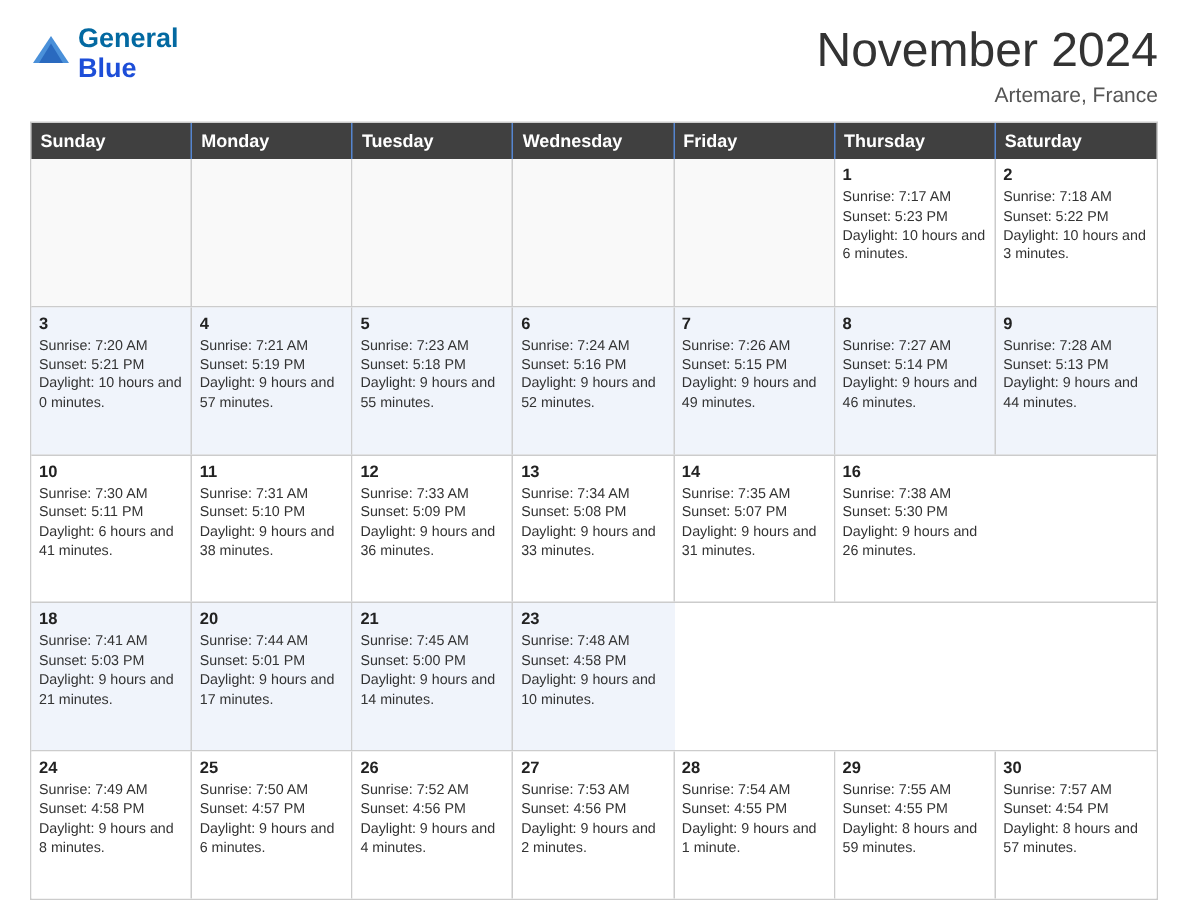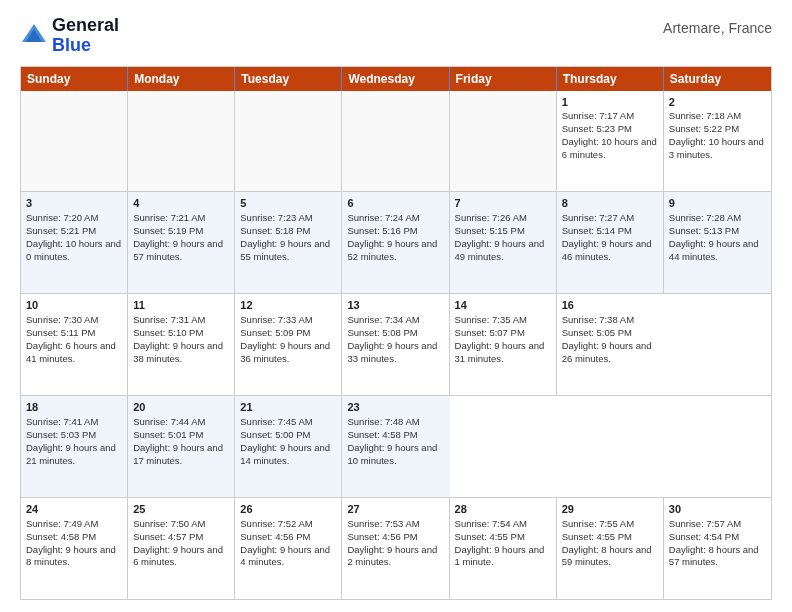--- a/index.html
+++ b/index.html
@@ -28,21 +28,21 @@
       align-items: center;
       gap: 4px;
     }
     .logo-text {
       font-size: 18px;
       font-weight: bold;
       color: #333;
       line-height: 1.1;
     }
     .logo-text span {
-      color: #0f172a;
+      color: #0369a1;
     }
     .logo-icon {
       width: 28px;
       height: 28px;
     }
     .title-area {
       text-align: right;
     }
     .month-title {
       font-size: 32px;
@@ -57,21 +57,21 @@
     }
     .calendar {
       flex: 1;
       display: flex;
       flex-direction: column;
       border: 1px solid #ccc;
     }
     .cal-header {
       display: grid;
       grid-template-columns: repeat(7, 1fr);
-      background: #c2410c;
+      background: #404040;
     }
     .cal-header-cell {
       color: white;
       font-size: 12px;
       font-weight: bold;
       padding: 5px 6px;
       text-align: left;
       border-right: 1px solid #5585d0;
     }
     .cal-header-cell:last-child { border-right: none; }
@@ -116,20 +116,21 @@
       <svg class="logo-icon" viewBox="0 0 28 28">
         <polygon points="14,2 26,20 2,20" fill="#4a90d9"></polygon>
         <polygon points="14,7 22,20 6,20" fill="#2a6abf"></polygon>
       </svg>
       <div class="logo-text">
         <div><span>General</span></div>
         <div><span style="color:#1d4ed8">Blue</span></div>
       </div>
     </div>
     <div class="title-area">
+      <div class="month-title">November 2024</div>
       <div class="location">Artemare, France</div>
     </div>
   </div>
 
   <div class="calendar">
     <div class="cal-header">
       <div class="cal-header-cell">Sunday</div>
       <div class="cal-header-cell">Monday</div>
       <div class="cal-header-cell">Tuesday</div>
       <div class="cal-header-cell">Wednesday</div>
@@ -155,21 +156,21 @@
           <div class="cal-cell alt-row"><span class="day-num">7</span><span>Sunrise: 7:26 AM</span><br><span>Sunset: 5:15 PM</span><br><span>Daylight: 9 hours and 49 minutes.</span></div>
           <div class="cal-cell alt-row"><span class="day-num">8</span><span>Sunrise: 7:27 AM</span><br><span>Sunset: 5:14 PM</span><br><span>Daylight: 9 hours and 46 minutes.</span></div>
           <div class="cal-cell alt-row"><span class="day-num">9</span><span>Sunrise: 7:28 AM</span><br><span>Sunset: 5:13 PM</span><br><span>Daylight: 9 hours and 44 minutes.</span></div>
         </div>
         <div class="cal-row">
           <div class="cal-cell"><span class="day-num">10</span><span>Sunrise: 7:30 AM</span><br><span>Sunset: 5:11 PM</span><br><span>Daylight: 6 hours and 41 minutes.</span></div>
           <div class="cal-cell"><span class="day-num">11</span><span>Sunrise: 7:31 AM</span><br><span>Sunset: 5:10 PM</span><br><span>Daylight: 9 hours and 38 minutes.</span></div>
           <div class="cal-cell"><span class="day-num">12</span><span>Sunrise: 7:33 AM</span><br><span>Sunset: 5:09 PM</span><br><span>Daylight: 9 hours and 36 minutes.</span></div>
           <div class="cal-cell"><span class="day-num">13</span><span>Sunrise: 7:34 AM</span><br><span>Sunset: 5:08 PM</span><br><span>Daylight: 9 hours and 33 minutes.</span></div>
           <div class="cal-cell"><span class="day-num">14</span><span>Sunrise: 7:35 AM</span><br><span>Sunset: 5:07 PM</span><br><span>Daylight: 9 hours and 31 minutes.</span></div>
-          <div class="cal-cell"><span class="day-num">16</span><span>Sunrise: 7:38 AM</span><br><span>Sunset: 5:05 PM</span><br><span>Daylight: 9 hours and 26 minutes.</span></div>
+          <div class="cal-cell"><span class="day-num">16</span><span>Sunrise: 7:38 AM</span><br><span>Sunset: 5:30 PM</span><br><span>Daylight: 9 hours and 26 minutes.</span></div>
         </div>
         <div class="cal-row">
           <div class="cal-cell alt-row"><span class="day-num">18</span><span>Sunrise: 7:41 AM</span><br><span>Sunset: 5:03 PM</span><br><span>Daylight: 9 hours and 21 minutes.</span></div>
           <div class="cal-cell alt-row"><span class="day-num">20</span><span>Sunrise: 7:44 AM</span><br><span>Sunset: 5:01 PM</span><br><span>Daylight: 9 hours and 17 minutes.</span></div>
           <div class="cal-cell alt-row"><span class="day-num">21</span><span>Sunrise: 7:45 AM</span><br><span>Sunset: 5:00 PM</span><br><span>Daylight: 9 hours and 14 minutes.</span></div>
           <div class="cal-cell alt-row"><span class="day-num">23</span><span>Sunrise: 7:48 AM</span><br><span>Sunset: 4:58 PM</span><br><span>Daylight: 9 hours and 10 minutes.</span></div>
         </div>
         <div class="cal-row">
           <div class="cal-cell"><span class="day-num">24</span><span>Sunrise: 7:49 AM</span><br><span>Sunset: 4:58 PM</span><br><span>Daylight: 9 hours and 8 minutes.</span></div>
           <div class="cal-cell"><span class="day-num">25</span><span>Sunrise: 7:50 AM</span><br><span>Sunset: 4:57 PM</span><br><span>Daylight: 9 hours and 6 minutes.</span></div>

